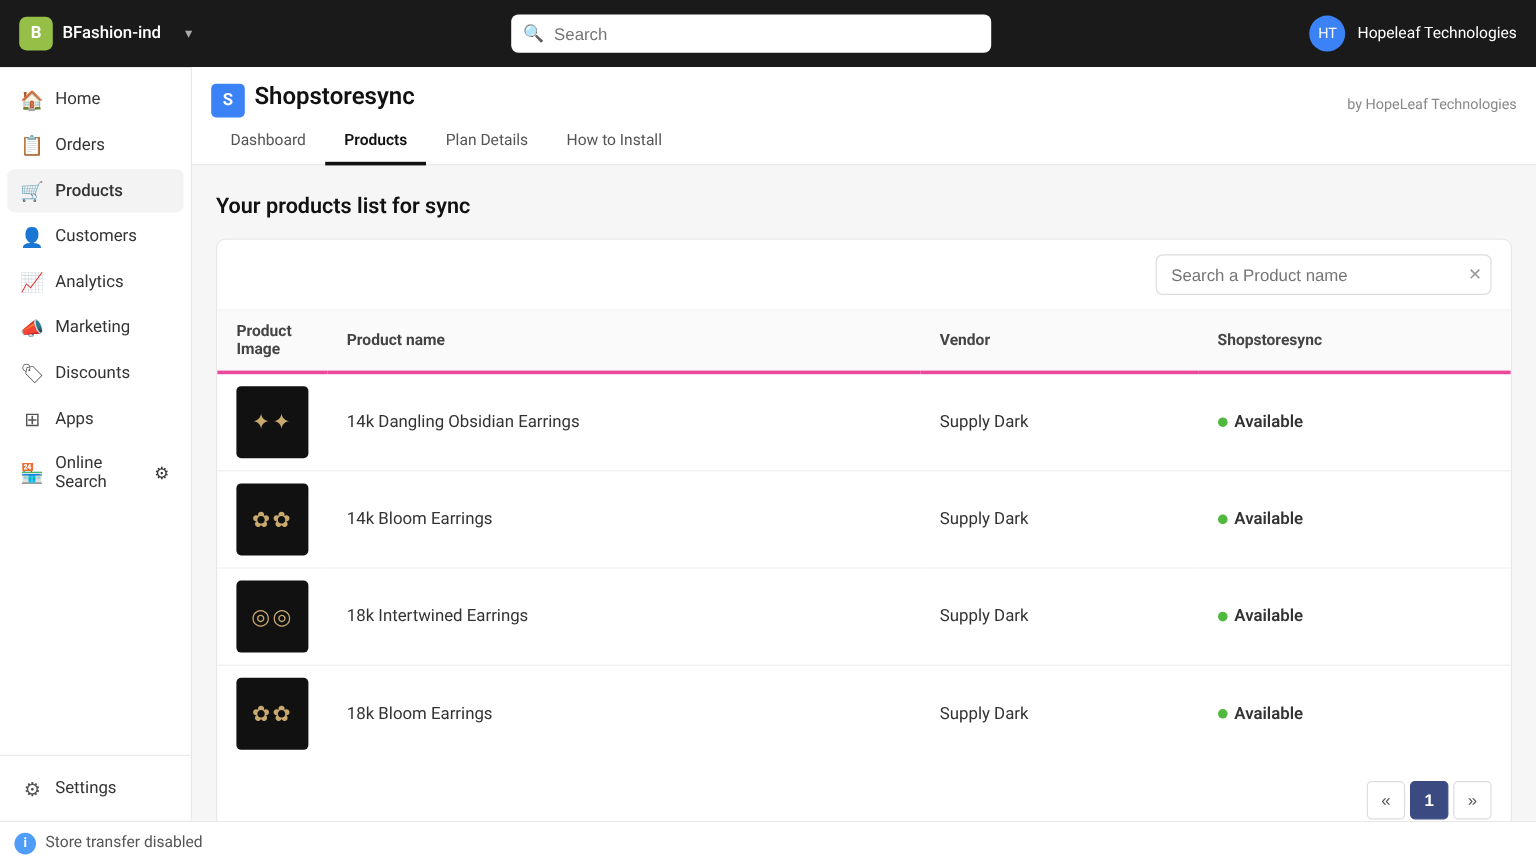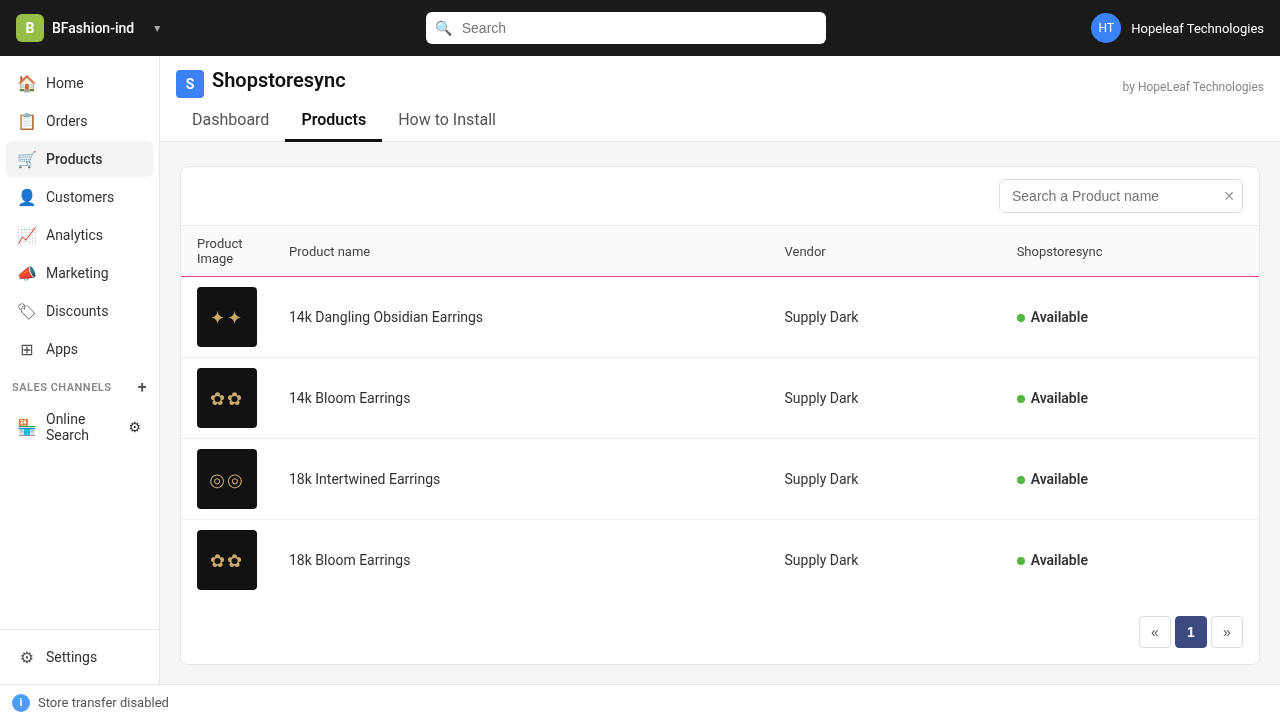--- a/index.html
+++ b/index.html
@@ -35,37 +35,37 @@
     
     .content { flex: 1; overflow-y: auto; background: #f6f6f7; }
 
     
     .app-header { background: #fff; padding: 12px 16px 0; border-bottom: 1px solid #e8e8e8; display: flex; align-items: flex-start; justify-content: space-between; }
     .app-title-area { display: flex; align-items: center; gap: 8px; }
     .app-logo { width: 28px; height: 28px; border-radius: 4px; background: #3b82f6; display: flex; align-items: center; justify-content: center; color: white; font-size: 14px; font-weight: bold; }
     .app-title { font-size: 20px; font-weight: 600; color: #111; margin-bottom: 8px; }
     .app-by { font-size: 12px; color: #888; padding: 12px 0; }
     .tabs { display: flex; gap: 0; }
-    .tab { padding: 10px 16px; font-size: 16px; color: #555; cursor: pointer; border-bottom: 3px solid transparent; margin-bottom: -1px; }
+    .tab { padding: 10px 16px; font-size: 13px; color: #555; cursor: pointer; border-bottom: 3px solid transparent; margin-bottom: -1px; }
     .tab.active { color: #111; font-weight: 600; border-bottom: 3px solid #111; }
 
     
     .products-content { padding: 24px 20px; }
     .products-title { font-size: 18px; font-weight: 600; color: #111; margin-bottom: 16px; }
     .products-card { background: #fff; border: 1px solid #e8e8e8; border-radius: 8px; overflow: hidden; }
 
     
     .search-row { display: flex; justify-content: flex-end; padding: 12px 16px; border-bottom: 1px solid #f0f0f0; }
-    .product-search-wrapper { position: relative; width: 244px; }
+    .product-search-wrapper { position: relative; width: 280px; }
     .product-search-wrapper input { width: 100%; padding: 8px 32px 8px 12px; border: 1px solid #ddd; border-radius: 6px; font-size: 14px; color: #333; outline: none; }
     .search-clear { position: absolute; right: 8px; top: 50%; transform: translateY(-50%); color: #999; cursor: pointer; font-size: 14px; }
 
     
     .products-table { width: 100%; border-collapse: collapse; }
-    .products-table th { padding: 10px 16px; text-align: left; font-size: 13px; font-weight: 400; color: #444; border-bottom: 1px solid #ec4899; background: #fafafa; }
+    .products-table th { padding: 10px 16px; text-align: left; font-size: 13px; font-weight: 700; color: #444; border-bottom: 3px solid #ec4899; background: #fafafa; }
     .products-table td { padding: 10px 16px; border-bottom: 1px solid #f0f0f0; font-size: 14px; color: #333; vertical-align: middle; }
     .products-table tr:last-child td { border-bottom: none; }
     .product-image-cell { width: 80px; }
     .product-thumb { width: 60px; height: 60px; background: #111; border-radius: 4px; display: flex; align-items: center; justify-content: center; overflow: hidden; }
     .availability-badge { font-weight: 600; color: #333; }
     .availability-dot { display: inline-block; width: 8px; height: 8px; background: #50b83c; border-radius: 50%; margin-right: 6px; }
 
     
     .pagination-row { display: flex; justify-content: flex-end; padding: 16px; gap: 4px; align-items: center; }
     .page-btn { width: 32px; height: 32px; border: 1px solid #ddd; border-radius: 4px; background: #fff; cursor: pointer; display: flex; align-items: center; justify-content: center; font-size: 14px; color: #555; }
@@ -139,24 +139,20 @@
     <div class="sidebar-item">
       <span class="sidebar-icon">🏷</span>
       <span>Discounts</span>
     </div>
 
     <div class="sidebar-item">
       <span class="sidebar-icon">⊞</span>
       <span>Apps</span>
     </div>
 
-    <div class="sidebar-section-label">
-      <span>SALES CHANNELS</span>
-      <span class="add-icon">+</span>
-    </div>
     <div class="sidebar-item-with-gear">
       <div class="sidebar-item-left">
         <span class="sidebar-icon">🏪</span>
         <span>Online Search</span>
       </div>
       <span>⚙</span>
     </div>
 
     <div class="sidebar-bottom">
       <div class="sidebar-item">
@@ -172,27 +168,29 @@
       <div>
         <div class="app-title-area">
           <div class="app-logo">
             <span>S</span>
           </div>
           <span class="app-title">Shopstoresync</span>
         </div>
         <div class="tabs">
           <div class="tab">Dashboard</div>
           <div class="tab active">Products</div>
+          <div class="tab">Plan Details</div>
           <div class="tab">How to Install</div>
         </div>
       </div>
       <div class="app-by">by HopeLeaf Technologies</div>
     </div>
 
     <div class="products-content">
+      <div class="products-title">Your products list for sync</div>
 
       <div class="products-card">
 
         <div class="search-row">
           <div class="product-search-wrapper">
             <input type="text" placeholder="Search a Product name" style="">
             <span class="search-clear">✕</span>
           </div>
         </div>
 

